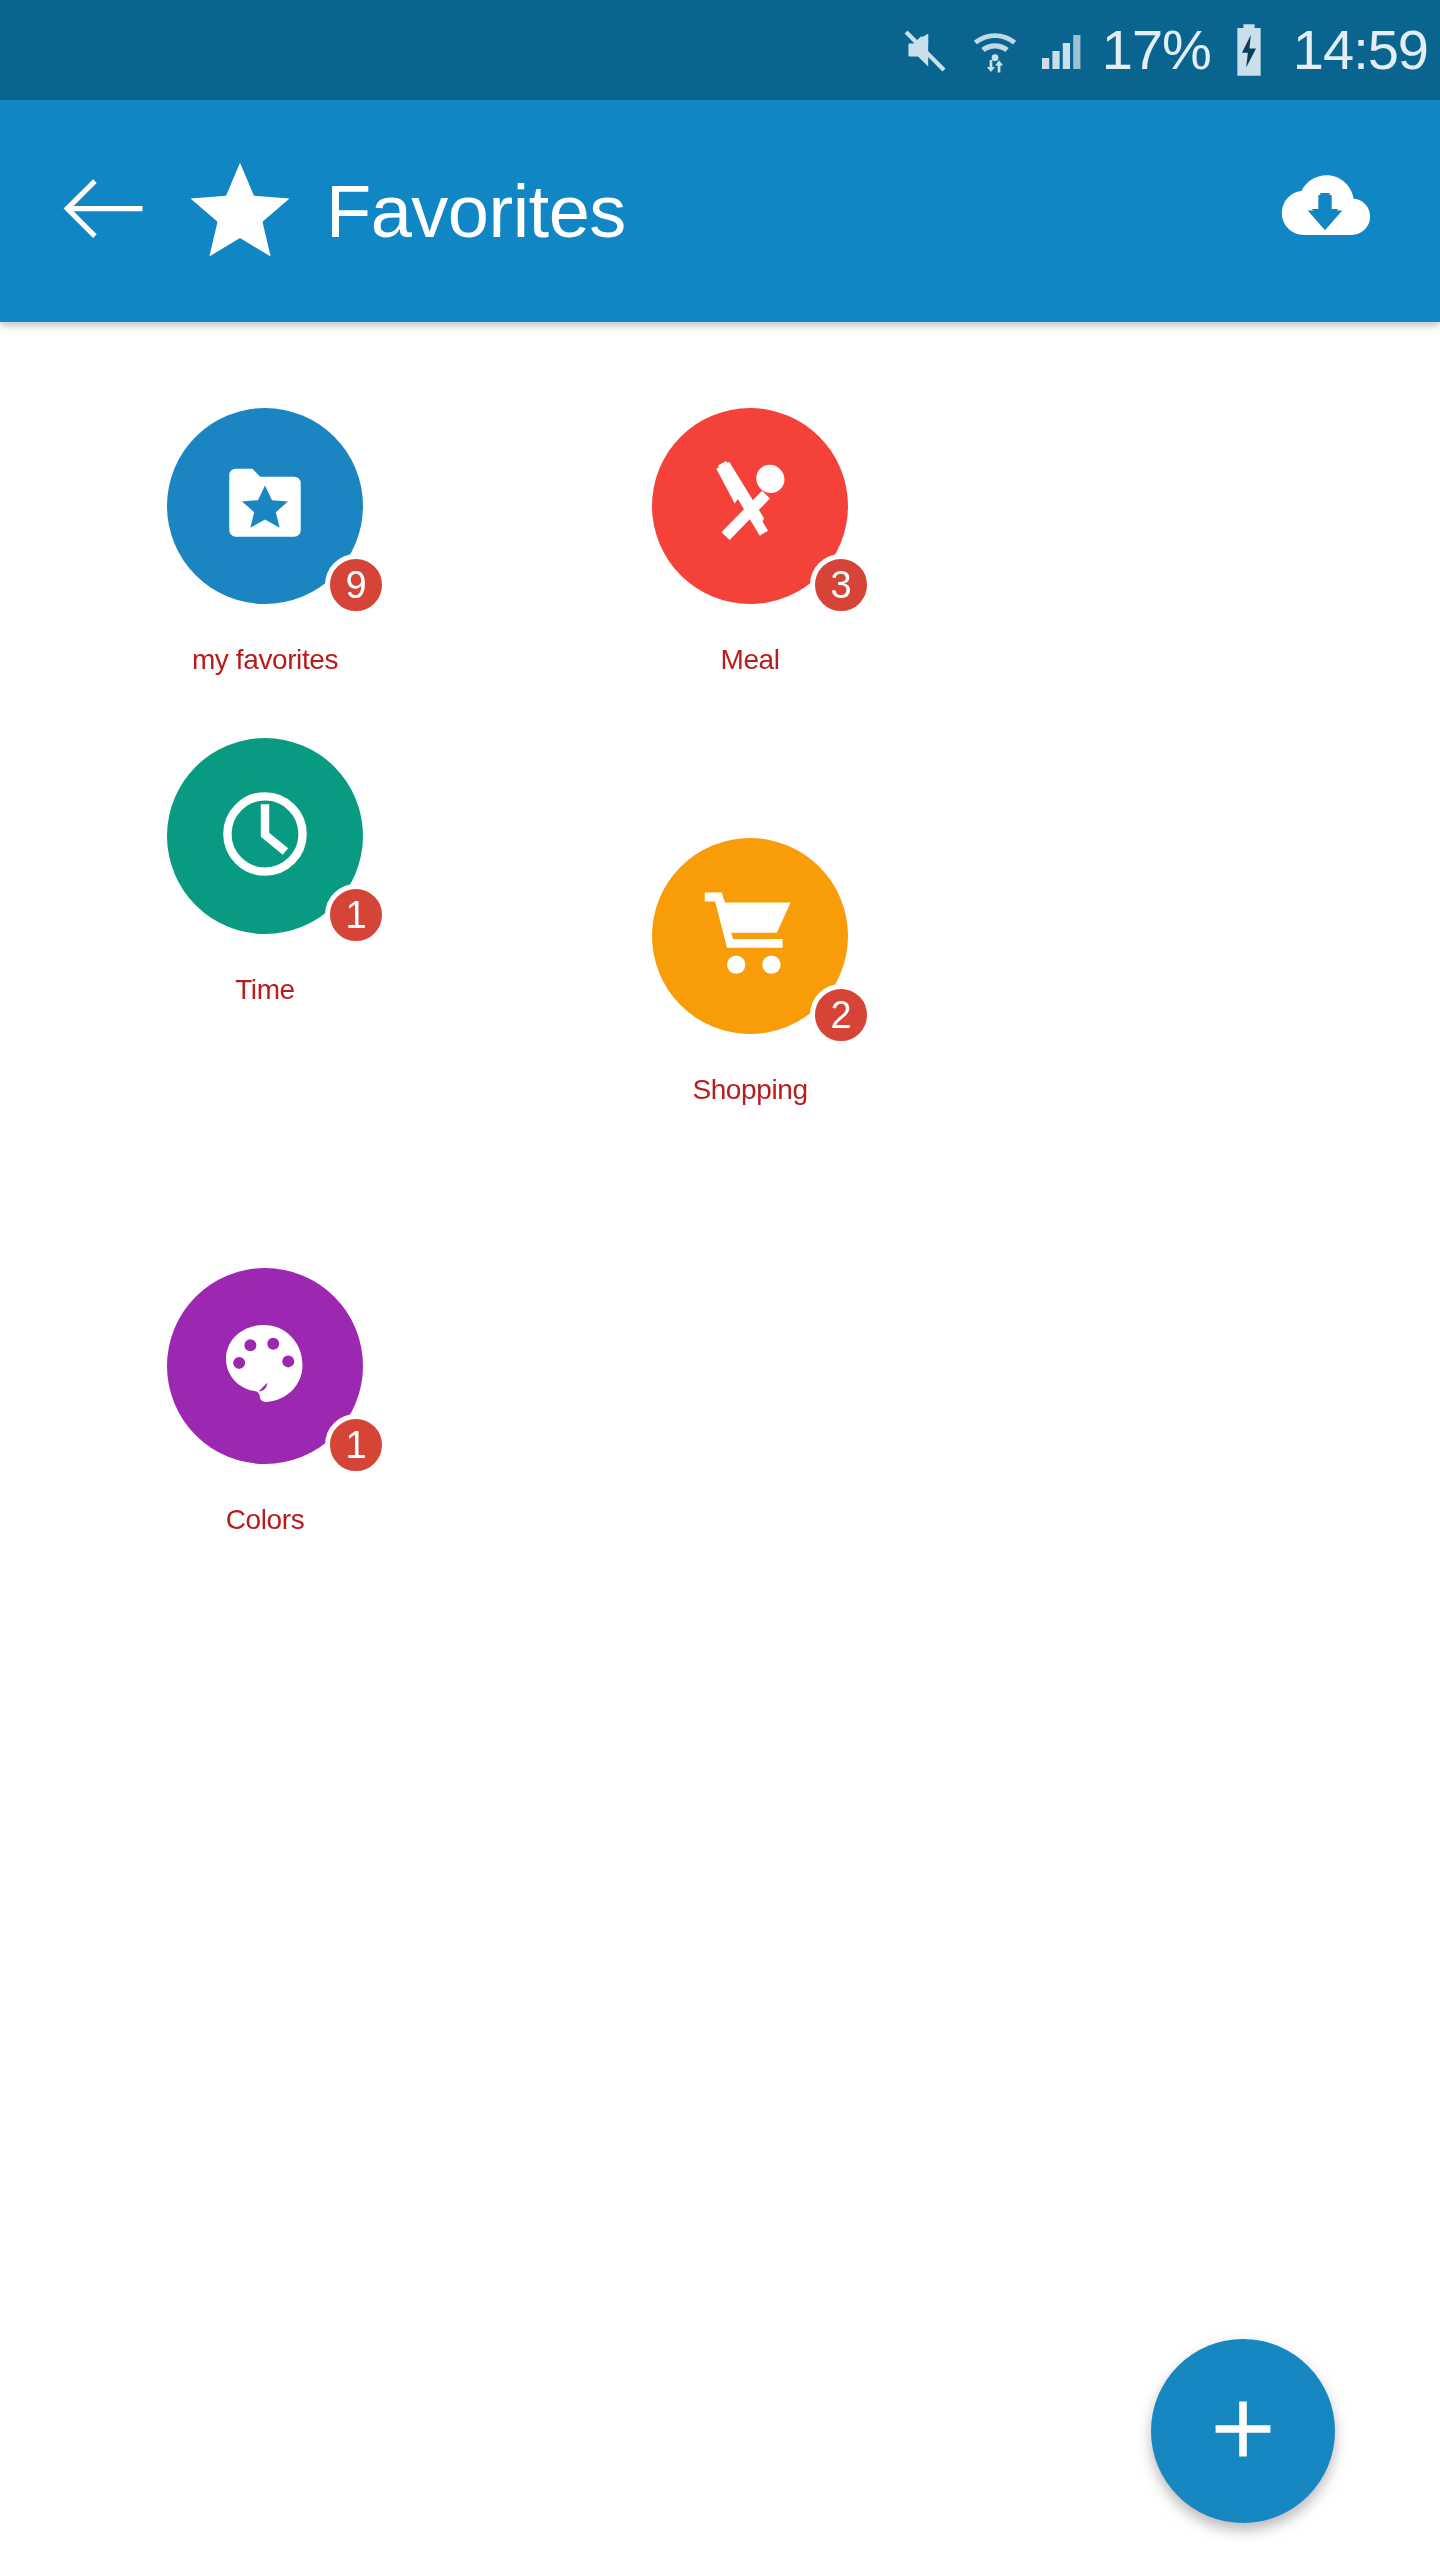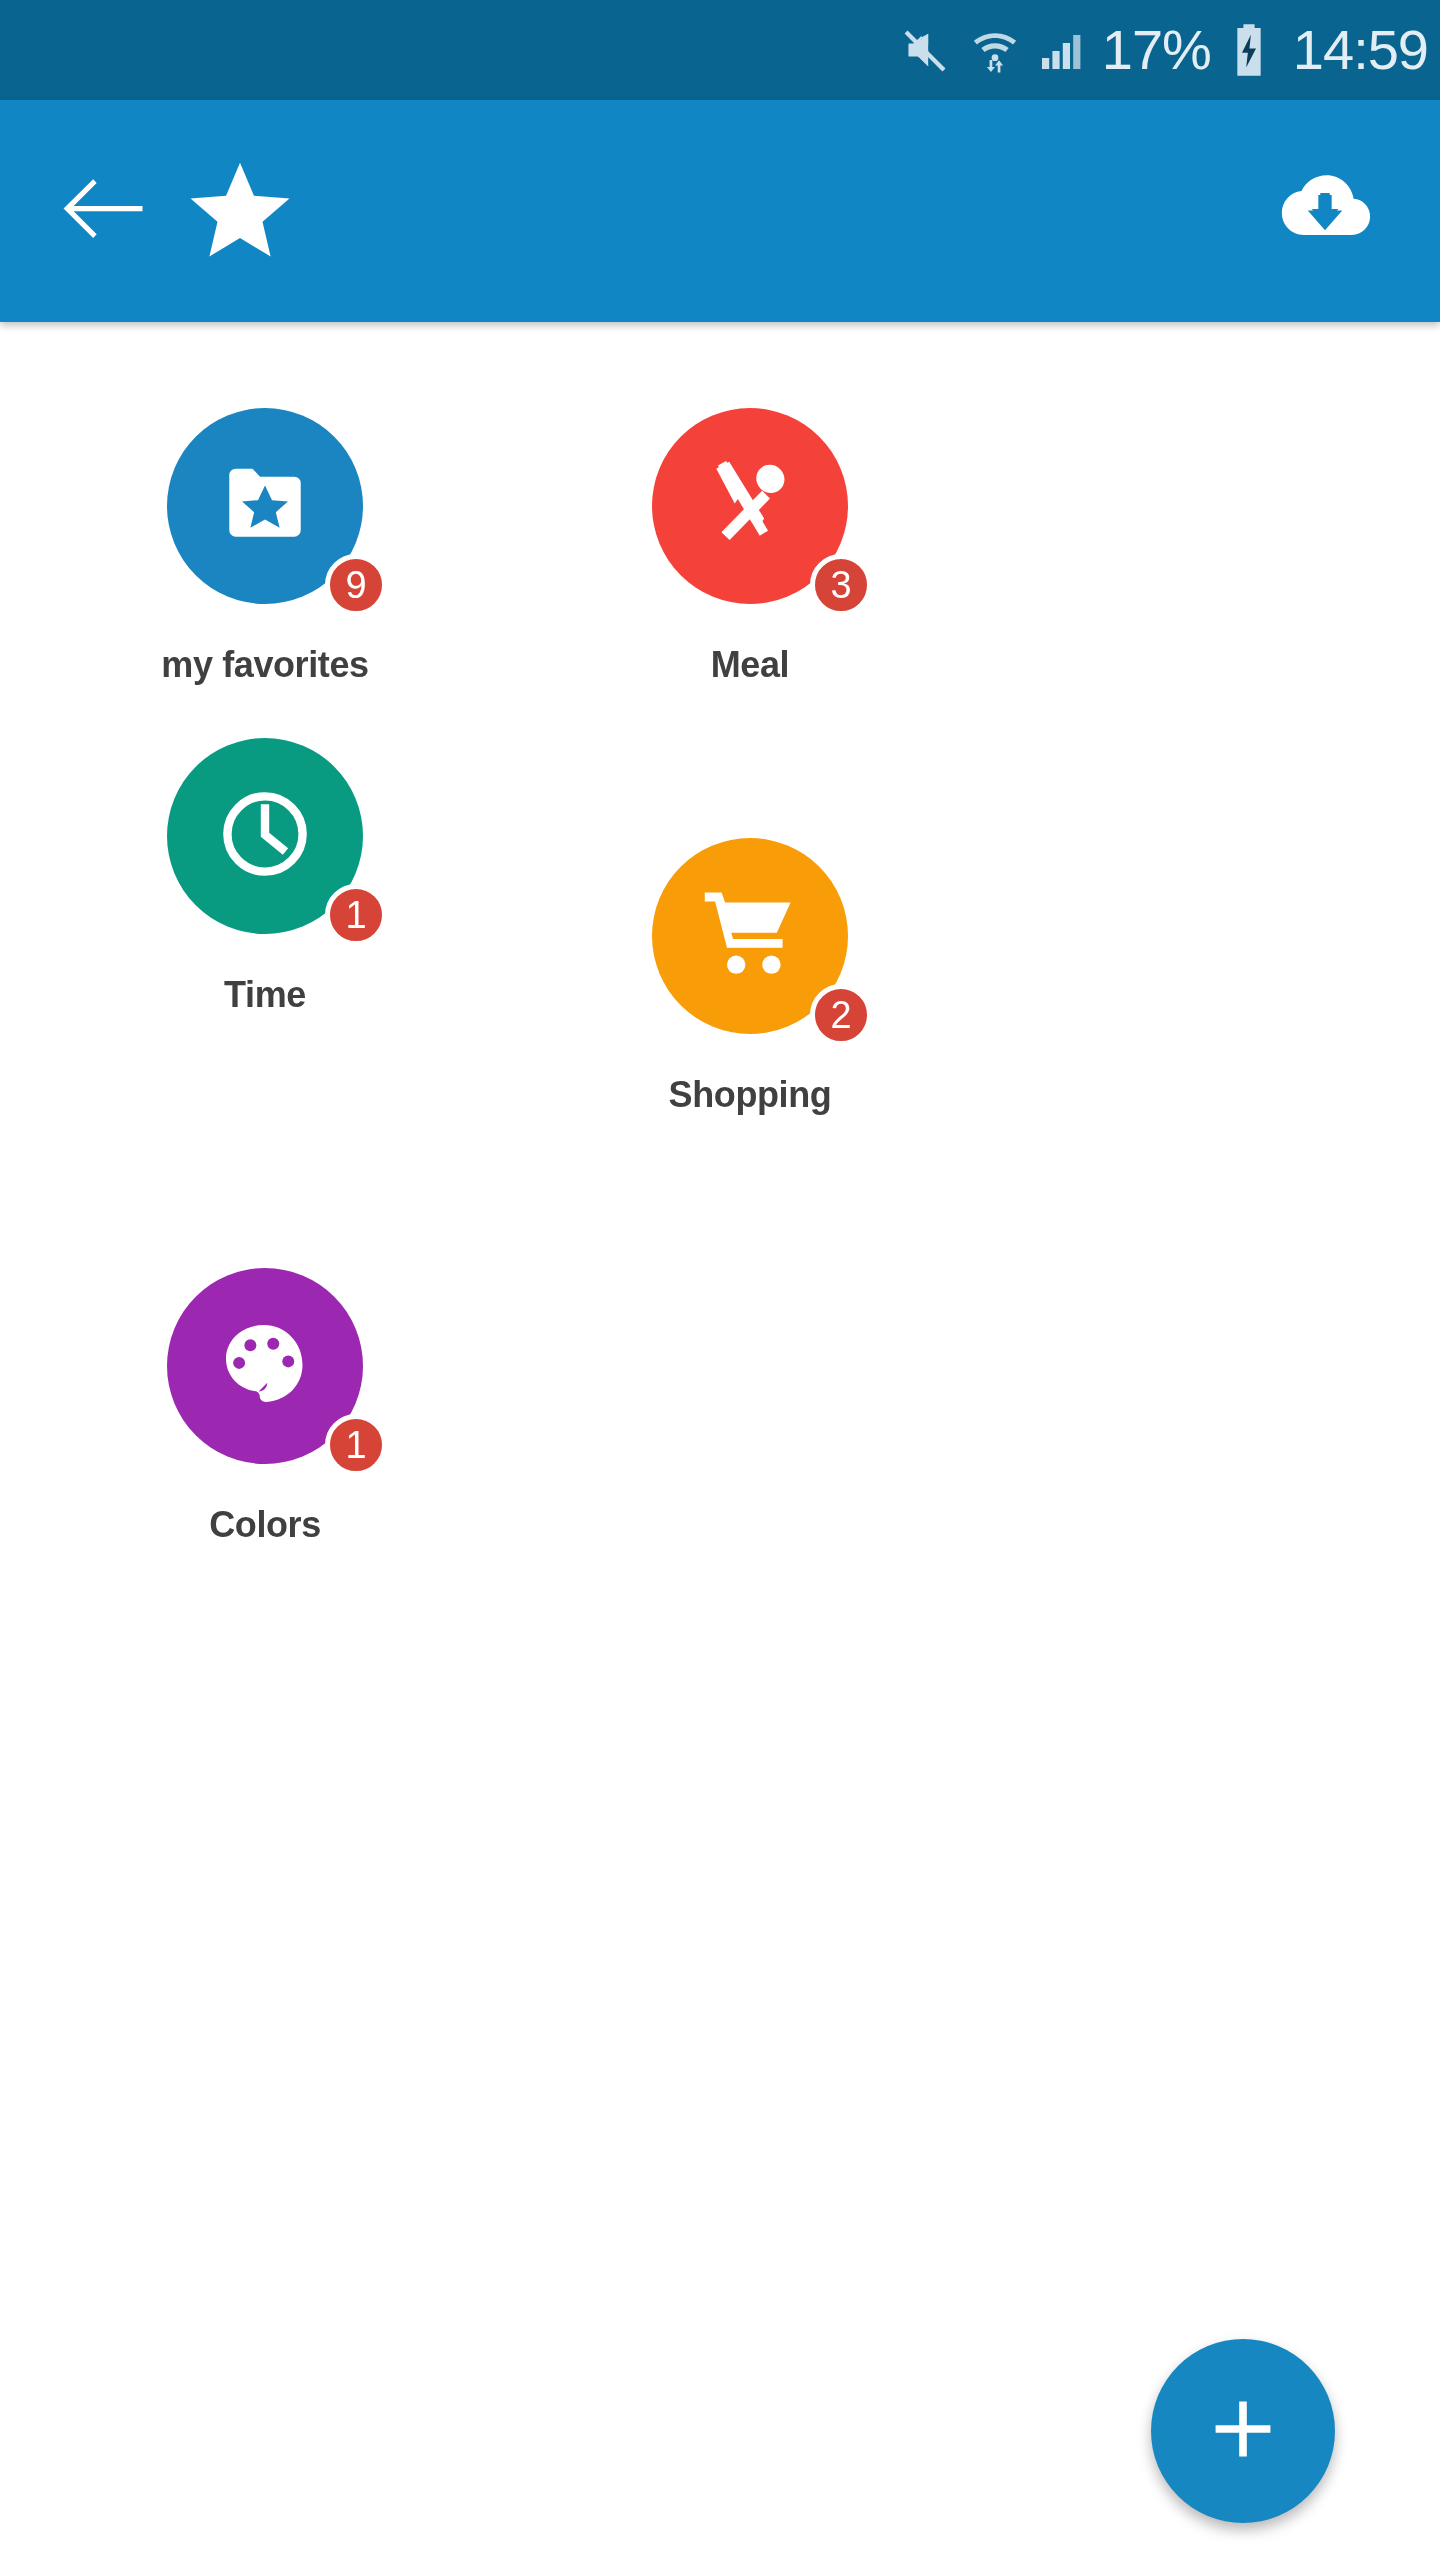--- a/index.html
+++ b/index.html
@@ -148,23 +148,23 @@
     display: flex;
     align-items: center;
     justify-content: center;
     color: #ffffff;
     font-size: 38px;
     font-weight: 400;
     line-height: 1;
   }
   .cat-label {
     margin-top: 40px;
-    color: #404040;
-    font-size: 36px;
-    font-weight: 700;
+    color: #b91c1c;
+    font-size: 28px;
+    font-weight: 400;
     letter-spacing: -0.4px;
     text-align: center;
     white-space: nowrap;
   }
 
   
   #fab {
     position: absolute;
     left: 1151px;
     top: 2339px;
@@ -232,20 +232,21 @@
       </svg>
     </span>
   </div>
 
   <div id="appbar-star">
     <svg width="108" height="104" viewBox="0 0 24 23">
       <path d="M12 0.8l3.1 7.3 7.9.6-6 5.2 1.8 7.7L12 17.5 5.2 21.6 7 13.9l-6-5.2 7.9-.6z" fill="#ffffff"></path>
     </svg>
   </div>
 
+  <div id="app-title">Favorites</div>
 
   <div id="appbar-spacer"></div>
 
   <div id="cloud-download-button">
     <span>
       <svg width="102" height="80" viewBox="0 0 26 20">
         <path d="M20.3 7.4C19.8 4 16.9 1.4 13.4 1.4c-2.8 0-5.2 1.6-6.4 4C4.1 5.7 2 8.1 2 11c0 3.1 2.5 5.6 5.6 5.6h12.2c2.6 0 4.7-2.1 4.7-4.7 0-2.4-1.9-4.4-4.2-4.5z" fill="#ffffff"></path>
         <path d="M11.3 6.4h3.4v4h2.7l-4.4 5-4.4-5h2.7z" fill="#1087c4"></path>
         <path d="M11.8 5.9h2.4v4.1h2.2l-3.4 3.9-3.4-3.9h2.2z" fill="#1087c4"></path>
       </svg>

